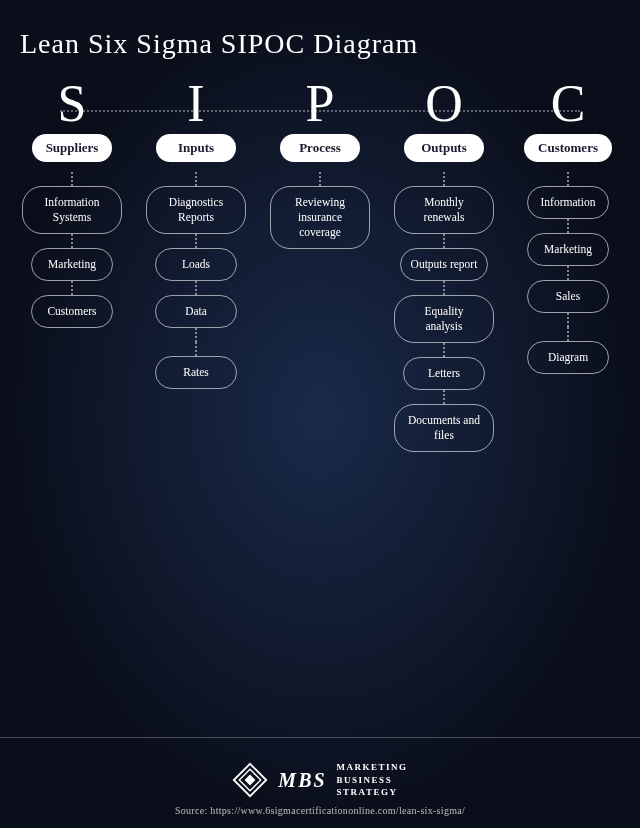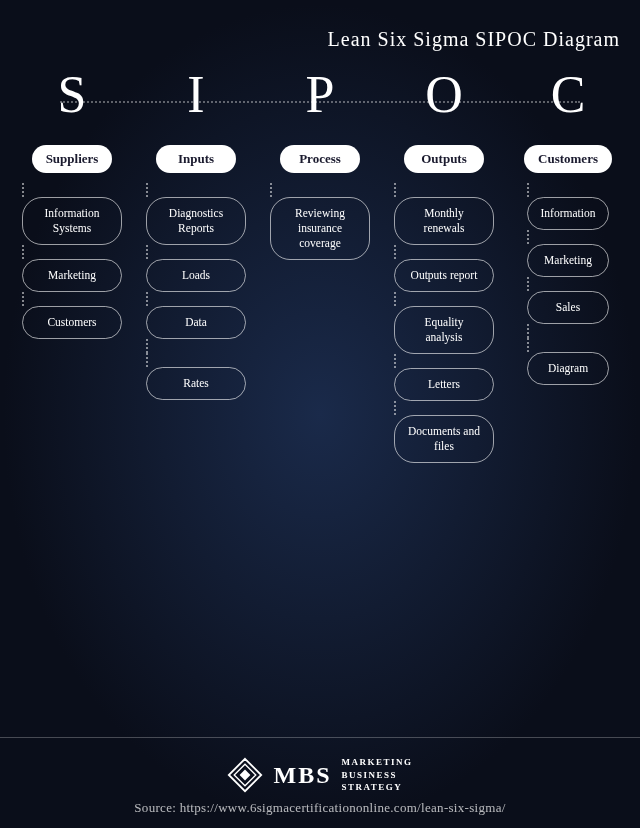--- a/index.html
+++ b/index.html
@@ -8,22 +8,22 @@
       width: 640px;
       height: 828px;
       background: radial-gradient(ellipse at center, #1a2a4a 0%, #0a0e1a 70%);
       font-family: 'Georgia', serif;
       color: white;
       overflow: hidden;
       position: relative;
     }
 
     .main-title {
-      text-align: right;
-      font-size: 20px;
+      text-align: left;
+      font-size: 28px;
       font-weight: 300;
       letter-spacing: 1px;
       padding: 28px 20px 10px;
     }
 
     .column {
       display: flex;
       flex-direction: column;
       align-items: center;
       width: 110px;
@@ -41,21 +41,20 @@
     .column-header-box {
       background: white;
       color: #1a1a2e;
       border-radius: 20px;
       padding: 6px 14px;
       font-size: 13px;
       font-weight: bold;
       text-align: center;
       margin-bottom: 10px;
       min-width: 80px;
-      margin-top: 20px;
     }
 
     .connector-vertical {
       width: 1px;
       background: transparent;
       border-left: 2px dotted rgba(255,255,255,0.5);
       height: 14px;
     }
 
     .card {
@@ -67,20 +66,21 @@
       color: white;
       background: transparent;
       min-width: 82px;
       max-width: 100px;
       line-height: 1.3;
     }
 
     .card-wrap {
       display: flex;
       flex-direction: column;
+      align-items: center;
     }
 
     .columns-wrapper {
       display: flex;
       flex-direction: row;
       justify-content: space-around;
       align-items: flex-start;
       width: 100%;
       padding: 0 10px;
       margin-top: 8px;
@@ -129,29 +129,30 @@
     }
 
     .logo-text {
       font-size: 11px;
       font-weight: bold;
       line-height: 1.4;
       letter-spacing: 1px;
     }
 
     .footer-url {
-      font-size: 13px;
+      font-size: 10px;
       color: rgba(255,255,255,0.7);
       letter-spacing: 0.3px;
     }
 
     .mbs-label {
-      font-size: 24px;
+      font-size: 20px;
       font-weight: bold;
       letter-spacing: 2px;
+      font-style: italic;
     }
   </style>
 </head>
 <body>
 
 <div class="main-title">Lean Six Sigma SIPOC Diagram</div>
 
 <div class="columns-wrapper">
 
   <div class="top-h-line"></div>

